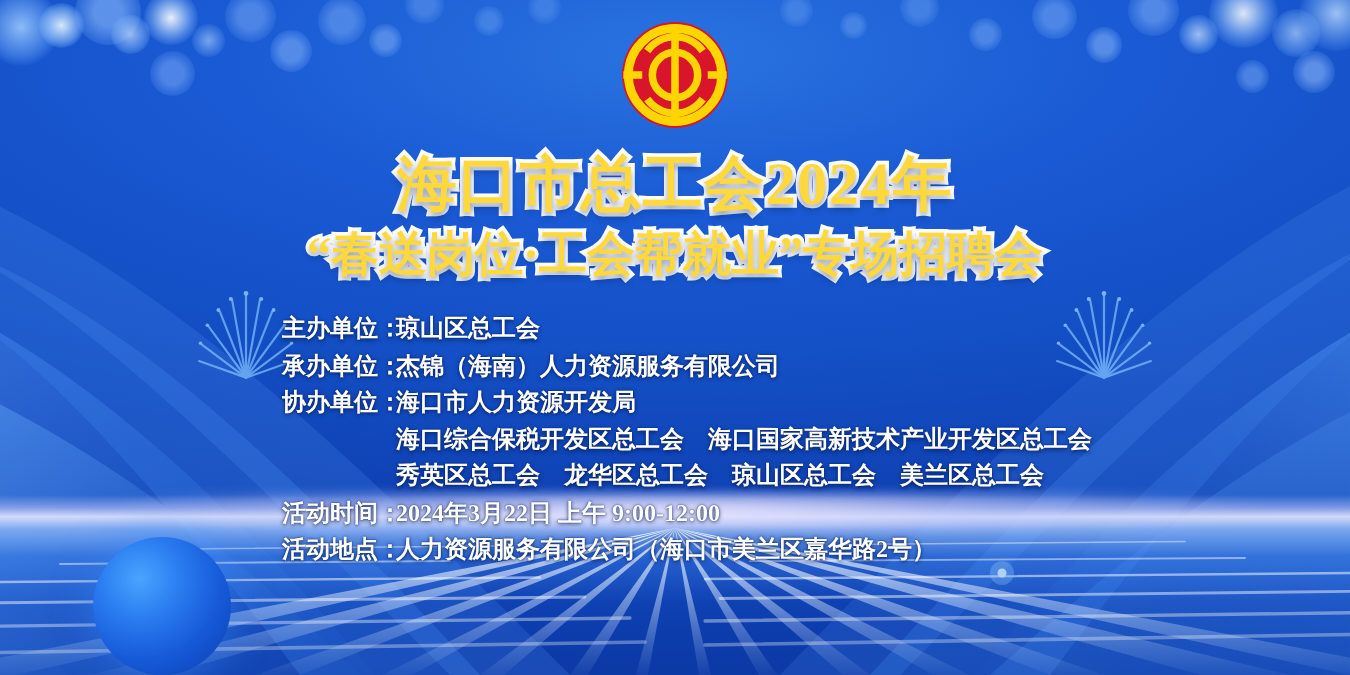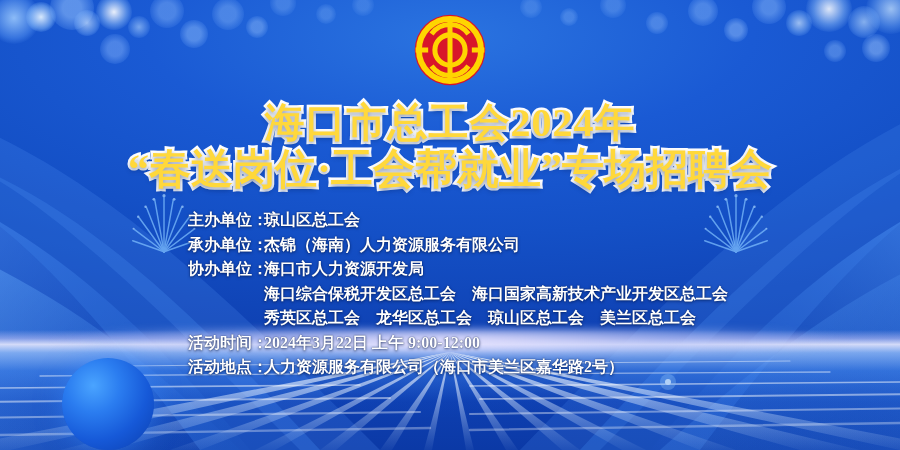--- a/index.html
+++ b/index.html
@@ -58,21 +58,21 @@
   
   .title-wrap{position:absolute;left:0;right:0;top:100px;text-align:center;}
   .title-line{
     font-size:40px;font-weight:bold;letter-spacing:1px;line-height:46px;
     color:#ffd83b;
     -webkit-text-stroke:5px #ffffff;
     paint-order:stroke fill;
     text-shadow:0 3px 5px rgba(4,30,90,.45);
     white-space:nowrap;
   }
-  .title-line.l2{font-size:42px;letter-spacing:0px;}
+  .title-line.l2{font-size:32px;letter-spacing:0px;}
 
   
   .info{
     position:absolute;left:188px;top:208px;
     color:#ffffff;font-size:16px;font-weight:bold;line-height:24.5px;
     text-shadow:0 1px 3px rgba(3,26,80,.75), 0 0 1px rgba(3,26,80,.9);
     white-space:nowrap;
   }
   .row{display:flex;}
   .lbl{width:76px;flex:0 0 76px;}

